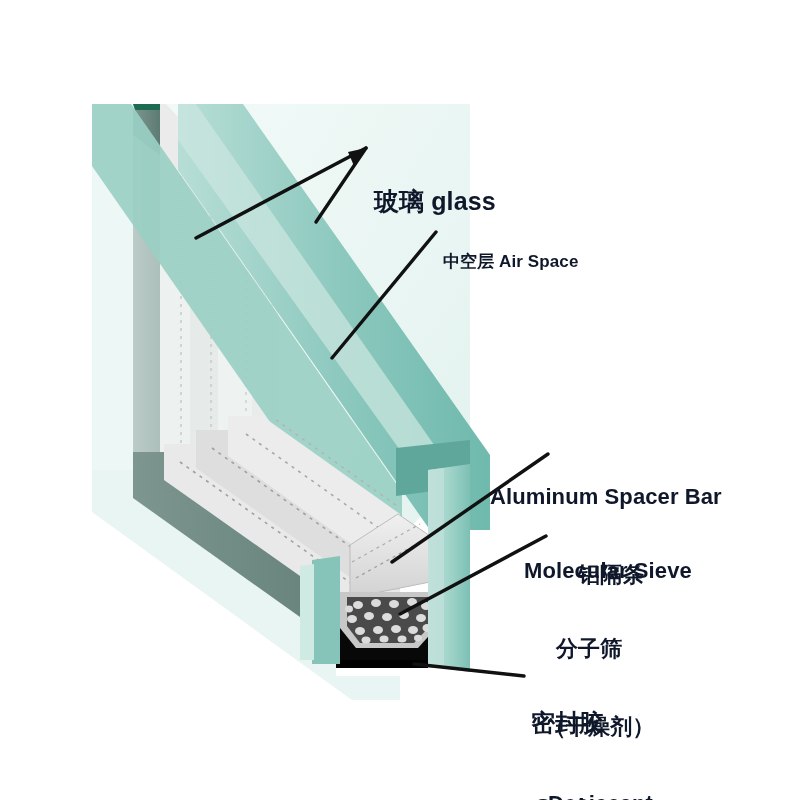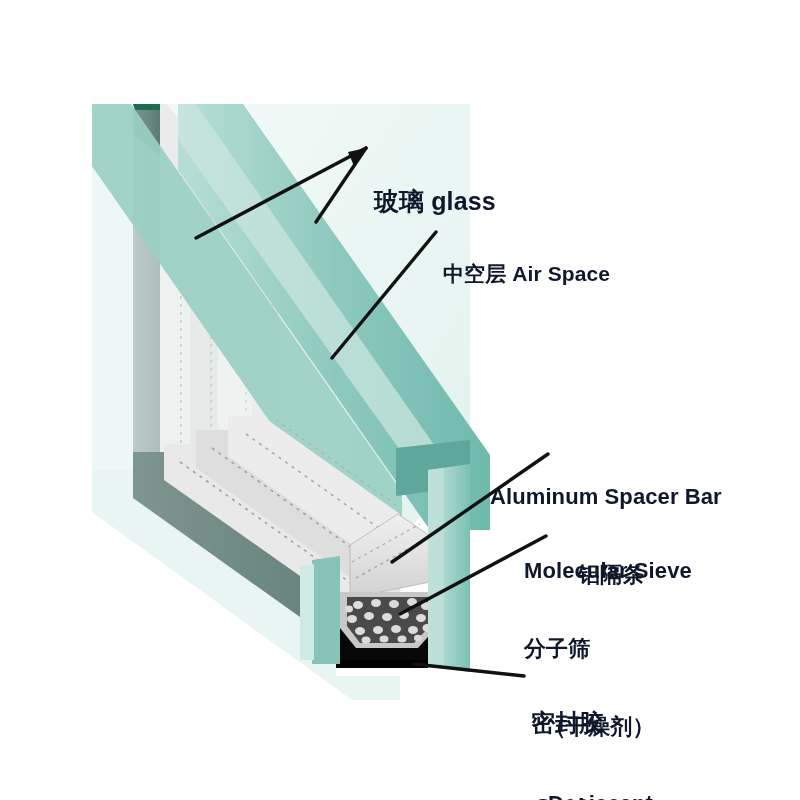--- a/index.html
+++ b/index.html
@@ -41,25 +41,25 @@
   .label {
     position: absolute;
     color: #0f172a;
     font-weight: 600;
     line-height: 1.18;
     white-space: pre;
     letter-spacing: 0.1px;
   }
   .label .ln { display: block; }
   .lbl-glass      { left: 374px; top: 128px; font-size: 25px; }
-  .lbl-air        { left: 443px; top: 212px; font-size: 21px; }
+  .lbl-air        { left: 443px; top: 212px; font-size: 17px; }
   .lbl-spacer     { left: 490px; top: 432px; font-size: 22px; }
   .lbl-spacer .ln2{ margin-left: 88px; }
   .lbl-sieve      { left: 524px; top: 506px; font-size: 22px; }
-  .lbl-sieve .ln2 { }
+  .lbl-sieve .ln2 { margin-left: 32px; }
   .lbl-sieve .ln3 { margin-left: 20px; }
   .lbl-sieve .ln4 { margin-left: 24px; }
   .lbl-sealant    { left: 531px; top: 652px; font-size: 24px; }
   .lbl-sealant .ln2 { margin-left: 4px; }
 </style>
 </head>
 <body>
 
 <div id="stage">
 

